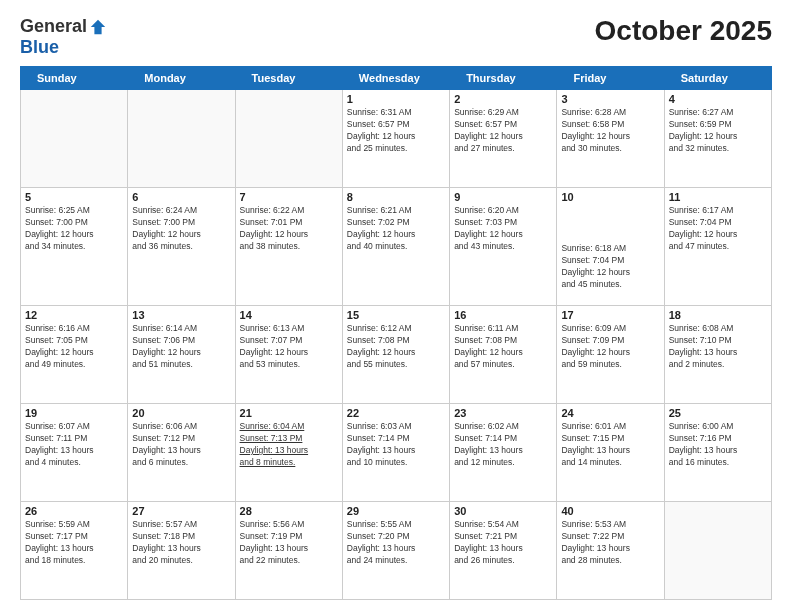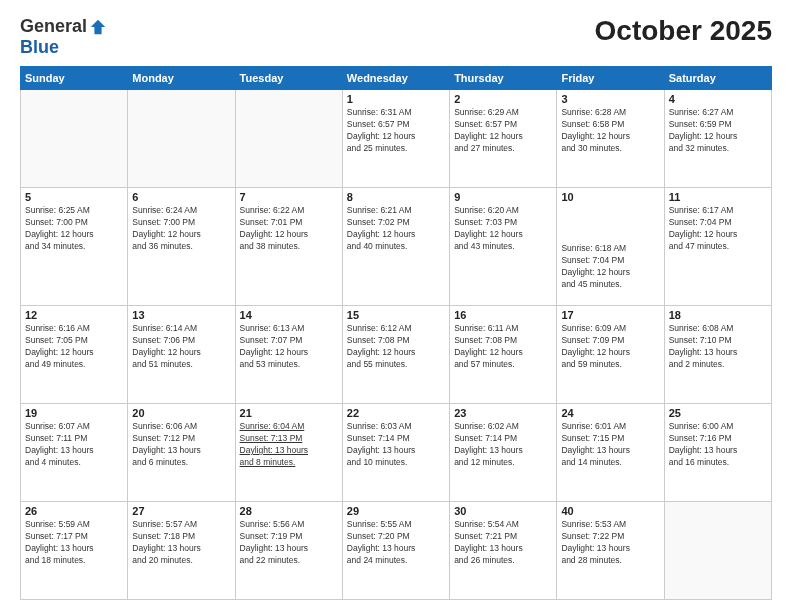--- a/index.html
+++ b/index.html
@@ -65,21 +65,21 @@
       border: 1px solid #ccc;
       border-collapse: collapse;
       width: 100%;
       table-layout: fixed;
     }
     .calendar th {
       background-color: #1a6fba;
       color: #fff;
       font-size: 11px;
       font-weight: bold;
-      padding: 5px 4px;
+      padding: 5px 16px;
       text-align: left;
       border: 1px solid #1a6fba;
     }
     .calendar td {
       border: 1px solid #ccc;
       vertical-align: top;
       padding: 3px 4px;
       font-size: 9px;
       color: #333;
       background: #fff;

